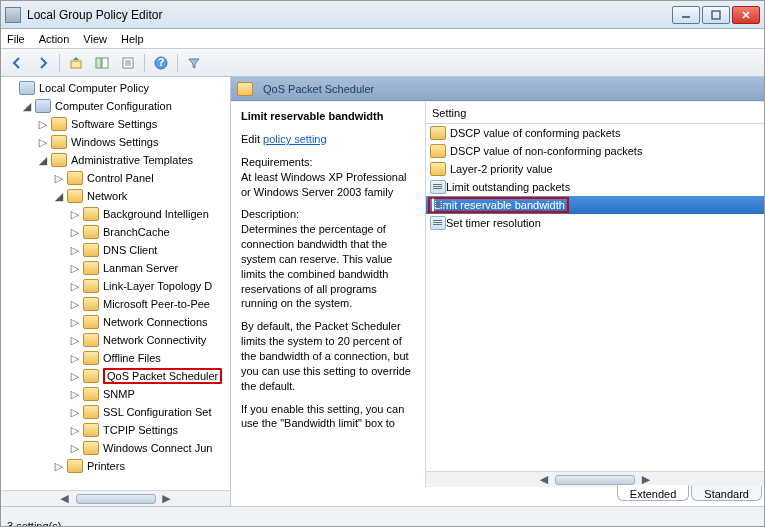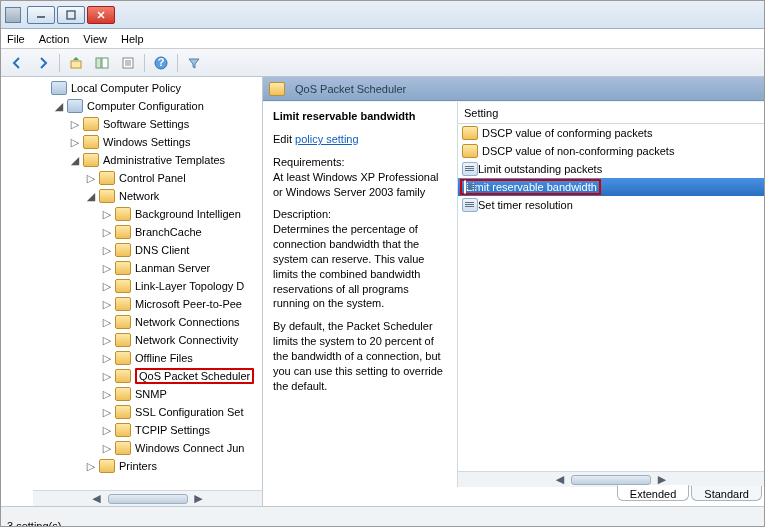--- a/index.html
+++ b/index.html
@@ -17,21 +17,21 @@
 
 .menubar { height: 20px; display: flex; align-items: center; padding: 6px 6px; gap: 14px; border-bottom: 1px solid #ccc; }
 .menubar span { color:#000; }
 
 
 .toolbar { height: 28px; display:flex; align-items:center; padding: 0 4px; gap: 2px; background: linear-gradient(#f6f8fb,#e8edf3); border-bottom:1px solid #bcc6d0; }
 .tbtn { width: 24px; height: 22px; display:flex; align-items:center; justify-content:center; border:1px solid transparent; border-radius:2px; }
 .tsep { width:1px; height:18px; background:#c0c8d0; margin:0 2px; }
 
 
-.main { display:flex; height: calc(527px - 28px - 20px - 28px - 20px - 2px); margin-left: 32px; }
+.main { display:flex; height: calc(527px - 28px - 20px - 28px - 20px - 2px); }
 .leftpane { width: 230px; border-right:1px solid #c0c8d0; overflow:hidden; display:flex; flex-direction:column; }
 .rightpane { flex:1; display:flex; flex-direction:column; overflow:hidden; }
 
 
 .tree { flex:1; overflow:auto; padding:2px 0 0 2px; }
 .node { display:flex; align-items:center; height:18px; white-space:nowrap; }
 .exp { width:12px; height:12px; margin-right:2px; display:inline-flex; align-items:center; justify-content:center; color:#555; }
 .fld { width:16px; height:14px; margin-right:4px; display:inline-block; background: linear-gradient(#ffe9a8,#f0c05a); border:1px solid #c09030; border-radius:2px; }
 .fld.cfg { background: linear-gradient(#dce8f4,#b0c8e0); border-color:#7090b0; }
 .node .lbl { }
@@ -72,20 +72,21 @@
 .statusbar { height:38px; border-top:1px solid #c0c8d0; display:flex; align-items:center; padding:0 6px; background:#f0f3f6; }
 
 
 .i0{padding-left:2px}.i1{padding-left:18px}.i2{padding-left:34px}.i3{padding-left:50px}.i4{padding-left:66px}
 </style>
 </head>
 <body>
 
 <div class="titlebar">
   <div class="icon"></div>
+  <div class="title">Local Group Policy Editor</div>
   <div class="winbtns">
     <div class="winbtn">
         <svg viewBox="0 0 10 10">
           <line x1="1" y1="7" x2="9" y2="7" stroke="#345" stroke-width="1.5"></line>
         </svg>
       </div>
     <div class="winbtn">
         <svg viewBox="0 0 10 10">
           <rect x="1" y="1" width="8" height="8" fill="none" stroke="#345" stroke-width="1.2"></rect>
         </svg>
@@ -284,33 +285,38 @@
     </div>
     <div class="rbody">
       <div class="descpane">
         <h4>Limit reservable bandwidth</h4>
         <p class="edit"><span>Edit </span><span class="link">policy setting</span></p>
         <p style="margin-bottom:0;">Requirements:</p>
         <p style="margin-top:0;">At least Windows XP Professional or Windows Server 2003 family</p>
         <p style="margin-bottom:0;">Description:</p>
         <p style="margin-top:0;">Determines the percentage of connection bandwidth that the system can reserve. This value limits the combined bandwidth reservations of all programs running on the system.</p>
         <p>By default, the Packet Scheduler limits the system to 20 percent of the bandwidth of a connection, but you can use this setting to override the default.</p>
+        <p>If you enable this setting, you can use the "Bandwidth limit" box to</p>
       </div>
       <div class="settingpane">
         <div class="sethdr">
             <span>Setting</span>
           </div>
         <div class="setlist" id="setlist">
             <div class="srow">
               <span class="fld"></span>
               <span>DSCP value of conforming packets</span>
             </div>
             <div class="srow">
               <span class="fld"></span>
               <span>DSCP value of non-conforming packets</span>
+            </div>
+            <div class="srow">
+              <span class="fld"></span>
+              <span>Layer-2 priority value</span>
             </div>
             <div class="srow">
               <span class="sic"></span>
               <span>Limit outstanding packets</span>
             </div>
             <div class="srow selected">
               <span class="hlcell"><span class="sic"></span><span>Limit reservable bandwidth</span></span>
             </div>
             <div class="srow">
               <span class="sic"></span>

